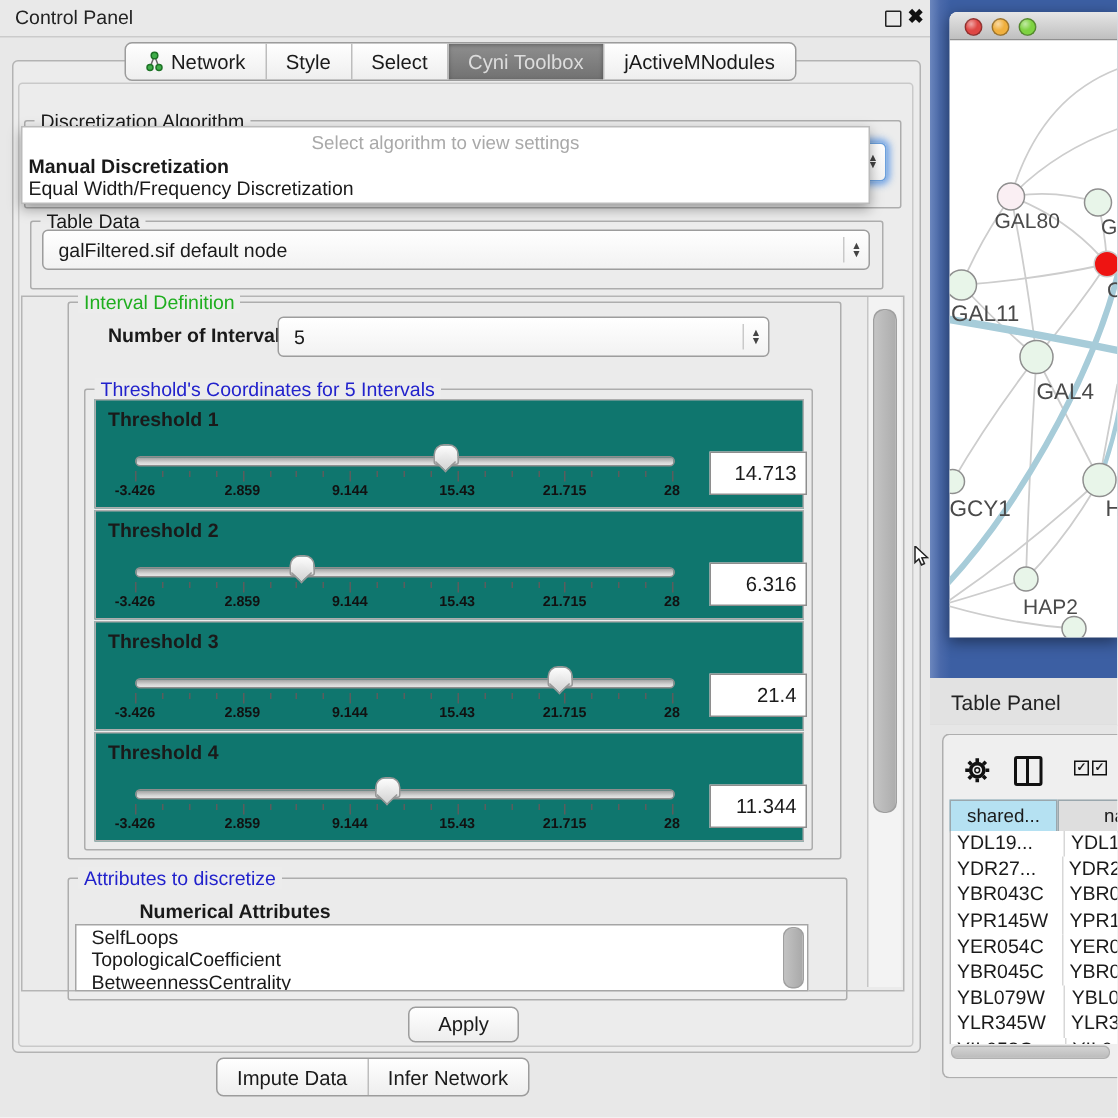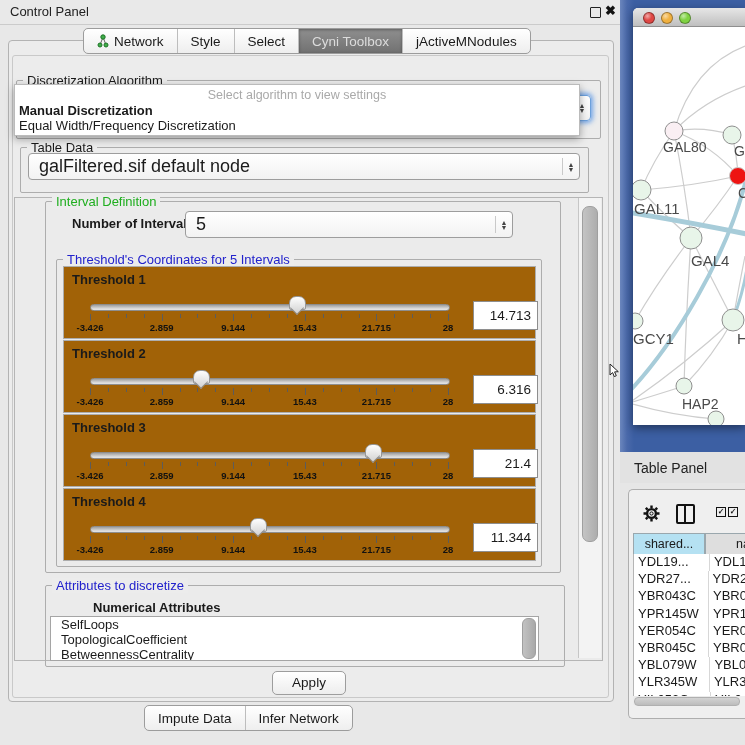--- a/index.html
+++ b/index.html
@@ -22,36 +22,36 @@
   .topbar{left:83px;top:28px;}
   .botbar{left:144px;top:705px;}
   
   .group{border:1px solid #adadad;border-radius:2px;}
   .gtitle{position:absolute;top:-8px;left:6px;background:#ececec;padding:0 4px;font-size:13px;}
   .green{color:#1fae1f;}
   .blue{color:#2222cc;}
   
   .combo{background:linear-gradient(#ffffff,#f2f2f2);border:1px solid #9d9d9d;border-radius:4px;
          display:flex;align-items:center;cursor:pointer;}
-  .combo .val{padding-left:10px;flex:1;font-size:18px;}
+  .combo .val{padding-left:10px;flex:1;font-size:13px;}
   .spin{width:16px;display:flex;flex-direction:column;align-items:center;justify-content:center;
         font-size:7px;line-height:5px;color:#444;border-left:1px solid #c9c9c9;height:70%;}
   .focusring{box-shadow:0 0 5px 2px rgba(90,150,230,.85);border-color:#6ca0dc;}
   
   .popup{left:14px;top:84px;width:564px;height:50px;background:#ffffff;border:1px solid #bbb;
          box-shadow:0 3px 8px rgba(0,0,0,.35);z-index:40;}
   .popup .prompt{position:absolute;left:0;top:3px;width:100%;text-align:center;color:#a9a9a9;font-size:12.5px;}
   .popup .opt{position:absolute;left:4px;font-size:13px;white-space:nowrap;cursor:pointer;}
   
   .scrollpane{left:14px;top:197px;width:587px;height:462px;border:1px solid #b5b5b5;background:#ebebeb;overflow:hidden;}
   .vsb-track{left:578px;top:198px;width:22px;height:460px;background:#f3f3f3;border-left:1px solid #c6c6c6;}
   .vsb-thumb{left:582px;top:206px;width:14px;height:334px;border-radius:7px;border:1px solid #9f9f9f;
              background:linear-gradient(90deg,#c4c4c4,#adadad);}
   
-  .thr-box{position:absolute;left:63px;width:471px;height:71px;border:1px solid #adadad;background:#a16207;}
+  .thr-box{position:absolute;left:63px;width:471px;height:71px;border:1px solid #adadad;background:#0f766e;}
   .thr-label{position:absolute;left:8px;top:5px;font-weight:bold;font-size:13px;}
   .track{position:absolute;left:26px;top:37px;width:358px;height:5px;border:1px solid #8e8e8e;border-radius:4px;
          background:linear-gradient(#9f9f9f,#d8d8d8 70%,#e4e4e4);cursor:pointer;}
   .thumb{position:absolute;top:29px;width:15px;height:12px;background:linear-gradient(#fdfdfd,#e0e0e0);
          border:1px solid #979797;border-radius:7px 7px 2px 2px;cursor:pointer;z-index:3;}
   .thumb::after{content:"";position:absolute;left:2px;top:6px;width:9px;height:9px;
          background:linear-gradient(135deg,#f2f2f2,#d2d2d2);border-right:1px solid #979797;border-bottom:1px solid #979797;
          transform:rotate(45deg);}
   .tick{position:absolute;width:1px;background:#5c5c5c;}
   .ticklab{position:absolute;top:55px;width:50px;text-align:center;font-size:9.5px;font-weight:bold;color:#111;}

